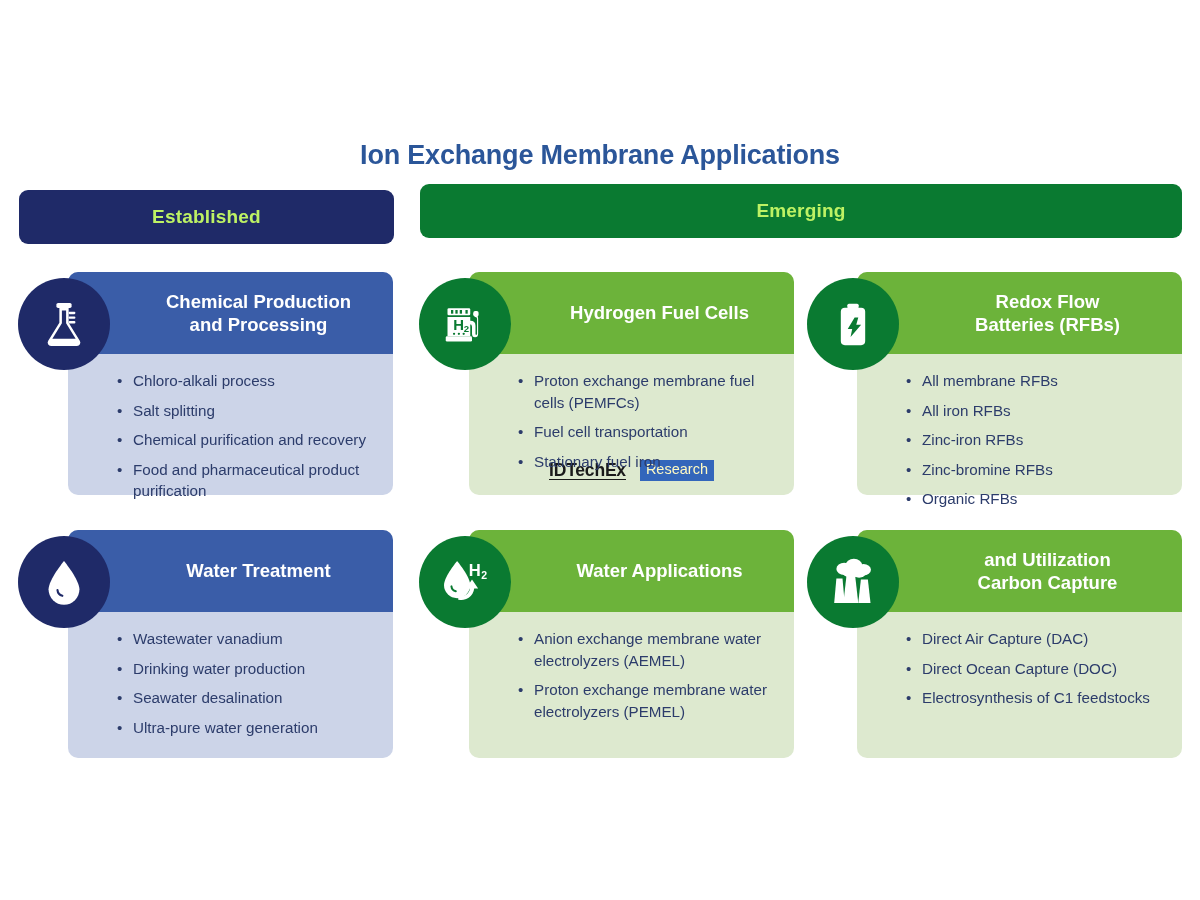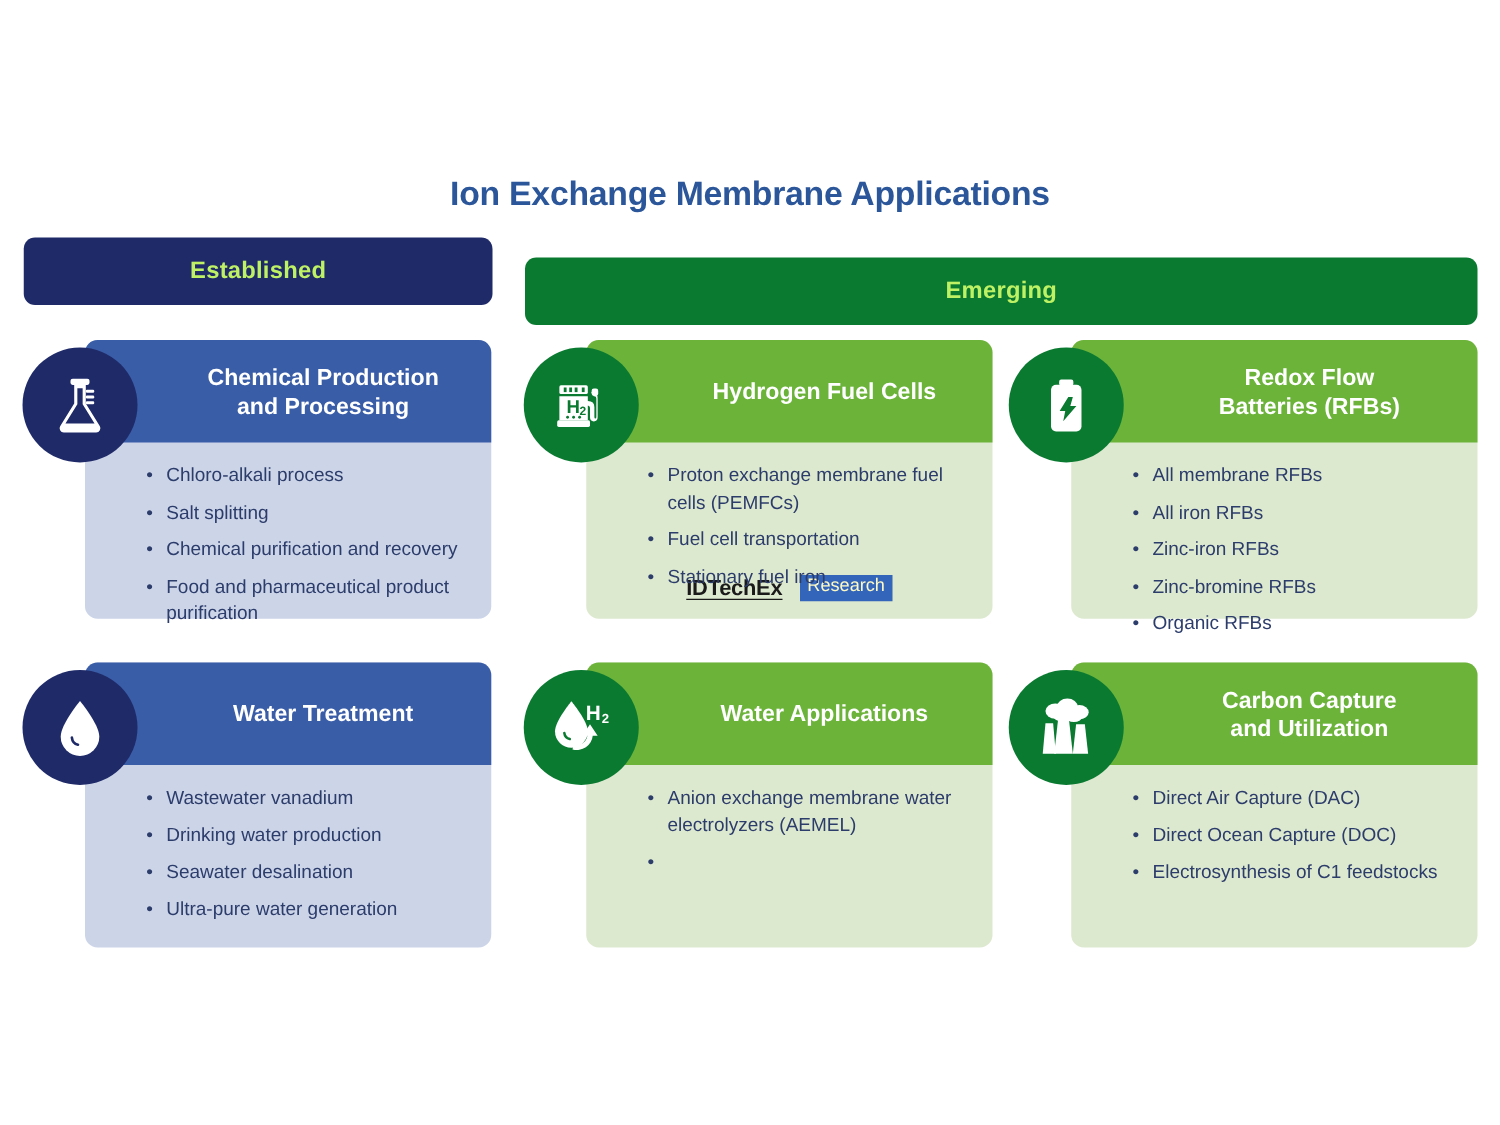--- a/index.html
+++ b/index.html
@@ -50,21 +50,21 @@
     letter-spacing: 0.2px;
   }
   #cat-established {
     left: 19px;
     top: 190px;
     width: 375px;
     background: #1f2a68;
   }
   #cat-emerging {
     left: 420px;
-    top: 206px;
+    top: 184px;
     width: 762px;
     background: #0a7a31;
   }
 
   
   .card {
     position: absolute;
     border-radius: 10px;
     overflow: visible;
   }
@@ -330,30 +330,30 @@
       <svg width="56" height="56" viewBox="0 0 64 64" aria-hidden="true">
         <path d="M23 8 C23 8 8 26 8 35.5 A15 15 0 0 0 38 35.5 C38 26 23 8 23 8 Z" fill="#ffffff"></path>
         <path d="M16.5 37 a6.5 6.5 0 0 0 5 5.6" stroke="#0a7a31" stroke-width="2.3" fill="none" stroke-linecap="round"></path>
         <text x="43" y="25" font-family="Liberation Sans, sans-serif" font-size="19" font-weight="bold" fill="#ffffff" text-anchor="middle">H</text>
         <text x="54" y="28" font-family="Liberation Sans, sans-serif" font-size="12" font-weight="bold" fill="#ffffff" text-anchor="middle">2</text>
         <path d="M24 52 a14.5 14.5 0 0 0 18.5 -12.5 l4.5 0 L40 29 l-7 10.5 l4.6 0 A9.6 9.6 0 0 1 25 47.5 Z" fill="#ffffff"></path>
       </svg>
     </div>
     <div class="bullets">
       <div class="bullet"><span class="dot">•</span><span>Anion exchange membrane water electrolyzers (AEMEL)</span></div>
-      <div class="bullet"><span class="dot">•</span></div>
+      <div class="bullet"><span class="dot">•</span><span>Proton exchange membrane water electrolyzers (PEMEL)</span></div>
     </div>
   </div>
 
   <div class="card green" id="card-carbon">
     <div class="card-body"></div>
     <div class="card-head">
       <div class="card-head-title">
+        <div>and Utilization</div>
         <div>Carbon Capture</div>
-        <div>and Utilization</div>
       </div>
     </div>
     <div class="icon-circle">
       <svg width="56" height="56" viewBox="0 0 64 64" aria-hidden="true">
         <g fill="#ffffff">
           <ellipse cx="22" cy="17" rx="9" ry="7"></ellipse>
           <ellipse cx="33" cy="13" rx="9.5" ry="7.5"></ellipse>
           <ellipse cx="44" cy="18" rx="8.5" ry="6.5"></ellipse>
           <ellipse cx="28" cy="21" rx="8" ry="5.5"></ellipse>
           <ellipse cx="39" cy="22" rx="7.5" ry="5"></ellipse>

